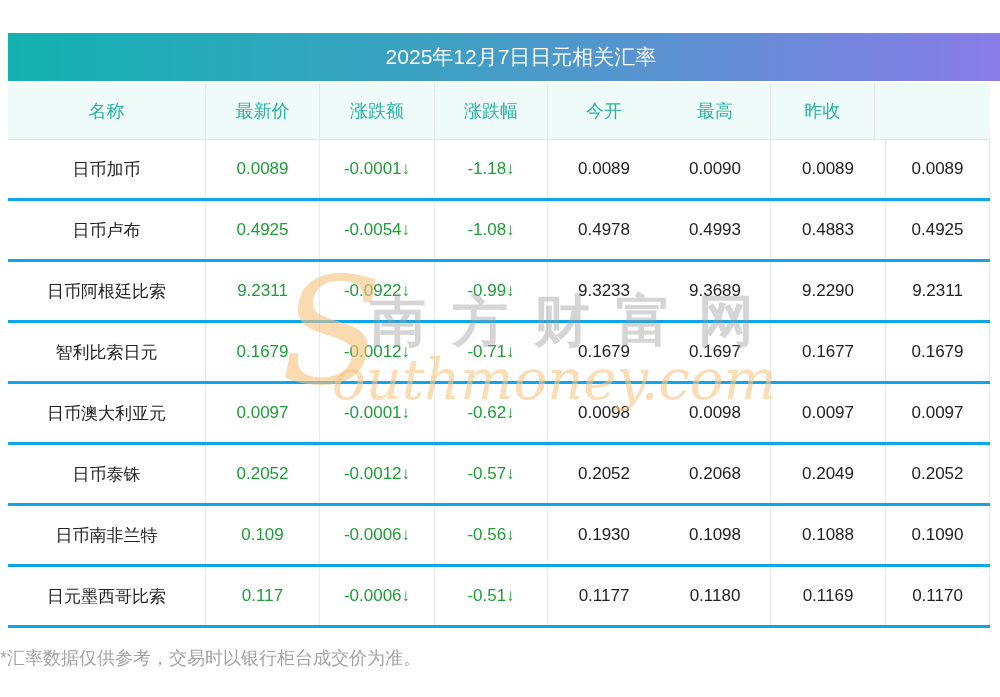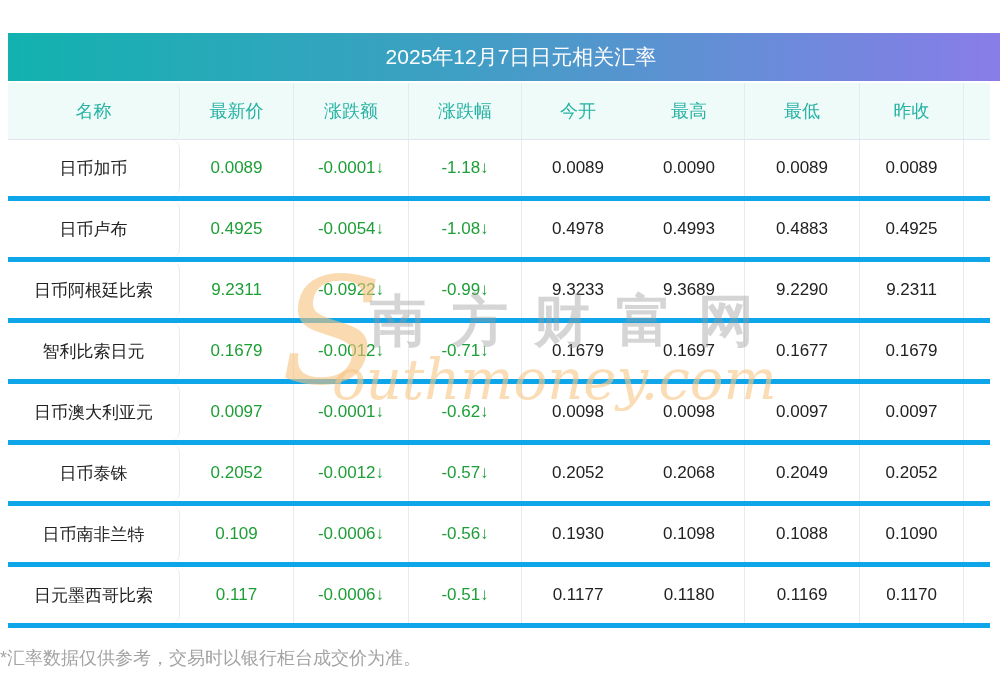--- a/index.html
+++ b/index.html
@@ -14,27 +14,27 @@
   }
 
   .rate-table { position:absolute; left:8px; top:83px; width:982px; }
 
   .hrow {
     display:flex; height:57px; background:#effbf9; color:#27b2a3;
     font-size:18px; border-bottom:1px solid #e2e5f0; box-sizing:border-box;
   }
   .drow {
     display:flex; height:61px; color:#222222; font-size:17px;
-    border-bottom:5px solid #0ea5e9; box-sizing:border-box; background:transparent;
+    border-bottom:3px solid #0ea5e9; box-sizing:border-box; background:transparent;
   }
   .cell {
     display:flex; align-items:center; justify-content:center;
     box-sizing:border-box; border-right:1px solid #e8eaf2;
   }
-  .c1 { width:172px;border-radius:8px; }
+  .c1 { width:198px; }
   .c2 { width:114px; }
   .c3 { width:115px;text-align:right; }
   .c4 { width:113px; }
   .c5 { width:112px; border-right:none; }   
   .c6 { width:111px; }
   .c7 { width:115px; }
   .c8 { width:104px; }
   .green { color:#1d9e36; }
 
   .footnote {
@@ -72,21 +72,20 @@
 
   <div class="rate-table">
 
     <div class="hrow">
       <div class="cell c1">名称</div>
       <div class="cell c2">最新价</div>
       <div class="cell c3">涨跌额</div>
       <div class="cell c4">涨跌幅</div>
       <div class="cell c5">今开</div>
       <div class="cell c6">最高</div>
-      <div class="cell c7">最低</div>
       <div class="cell c8">昨收</div>
     </div>
 
     <div class="drow">
       <div class="cell c1">日币加币</div>
       <div class="cell c2 green">0.0089</div>
       <div class="cell c3 green">-0.0001↓</div>
       <div class="cell c4 green">-1.18↓</div>
       <div class="cell c5">0.0089</div>
       <div class="cell c6">0.0090</div>

